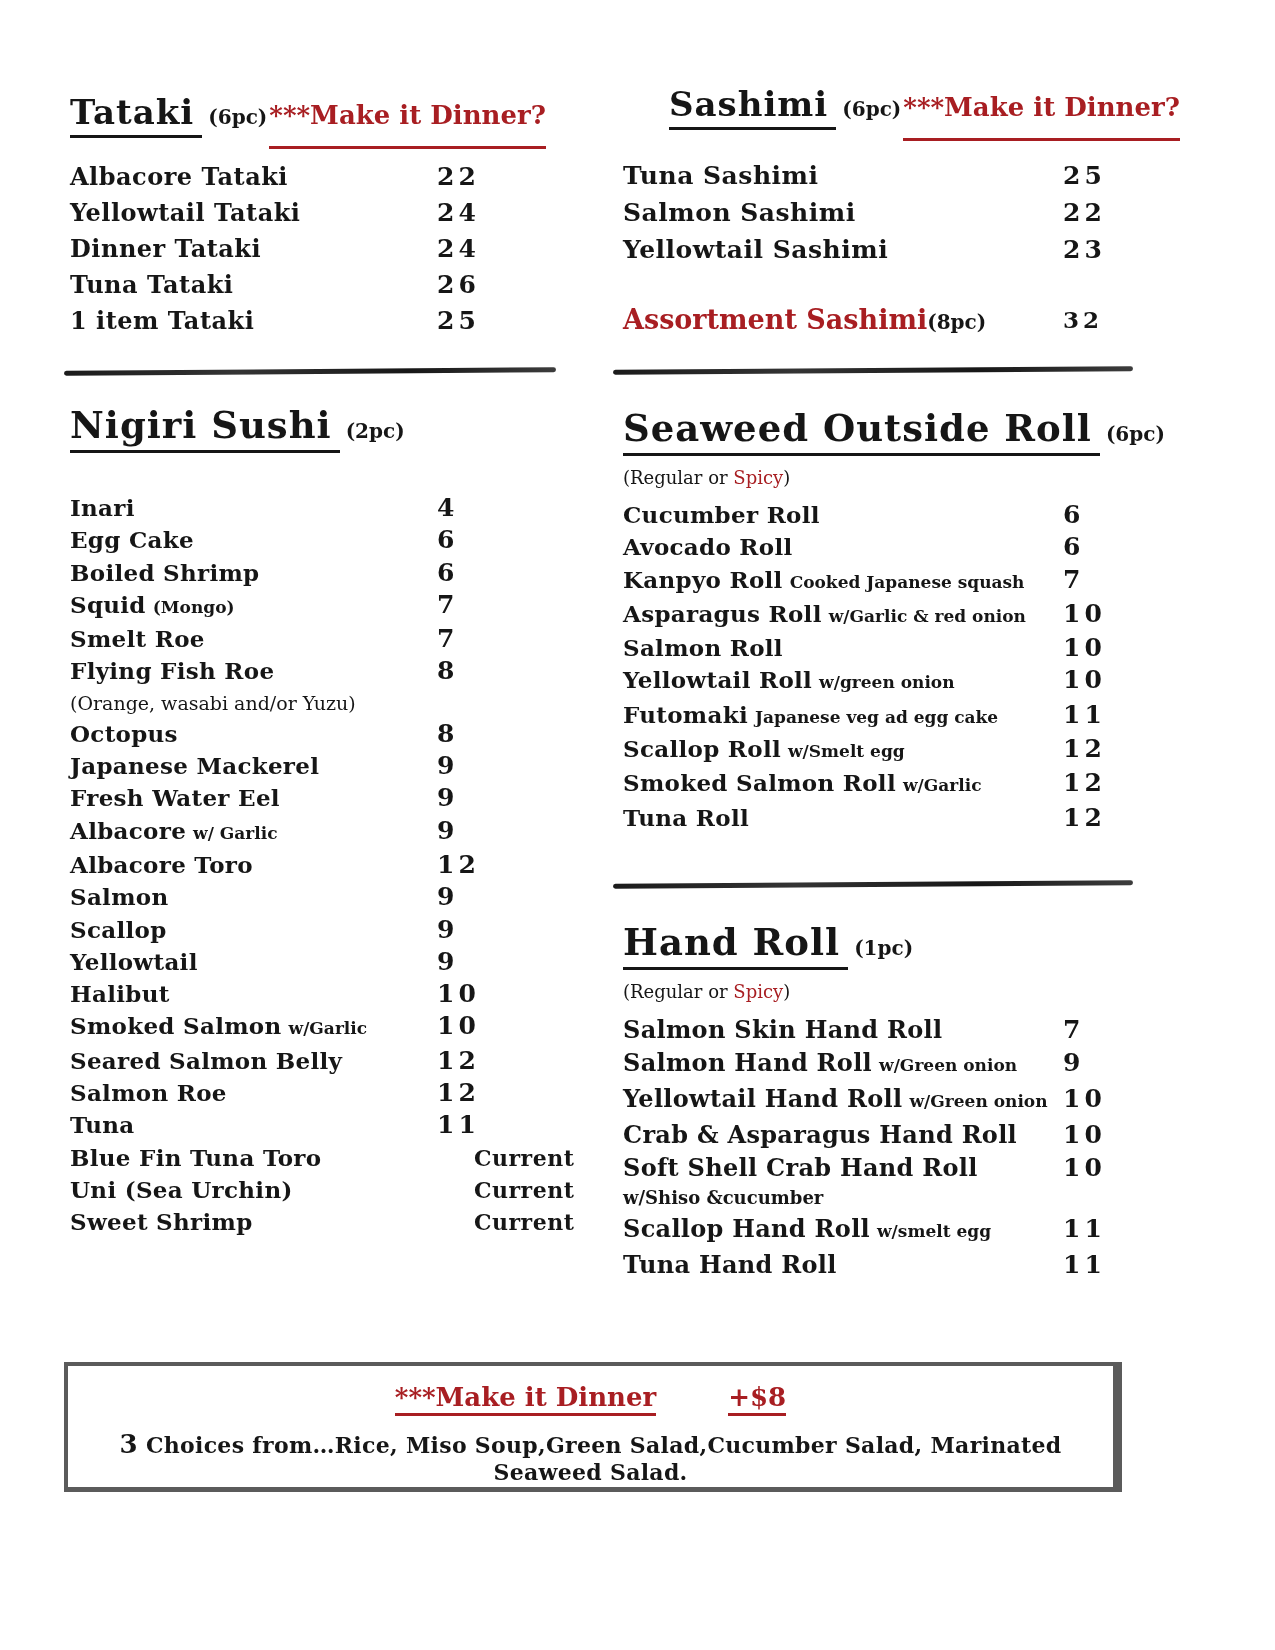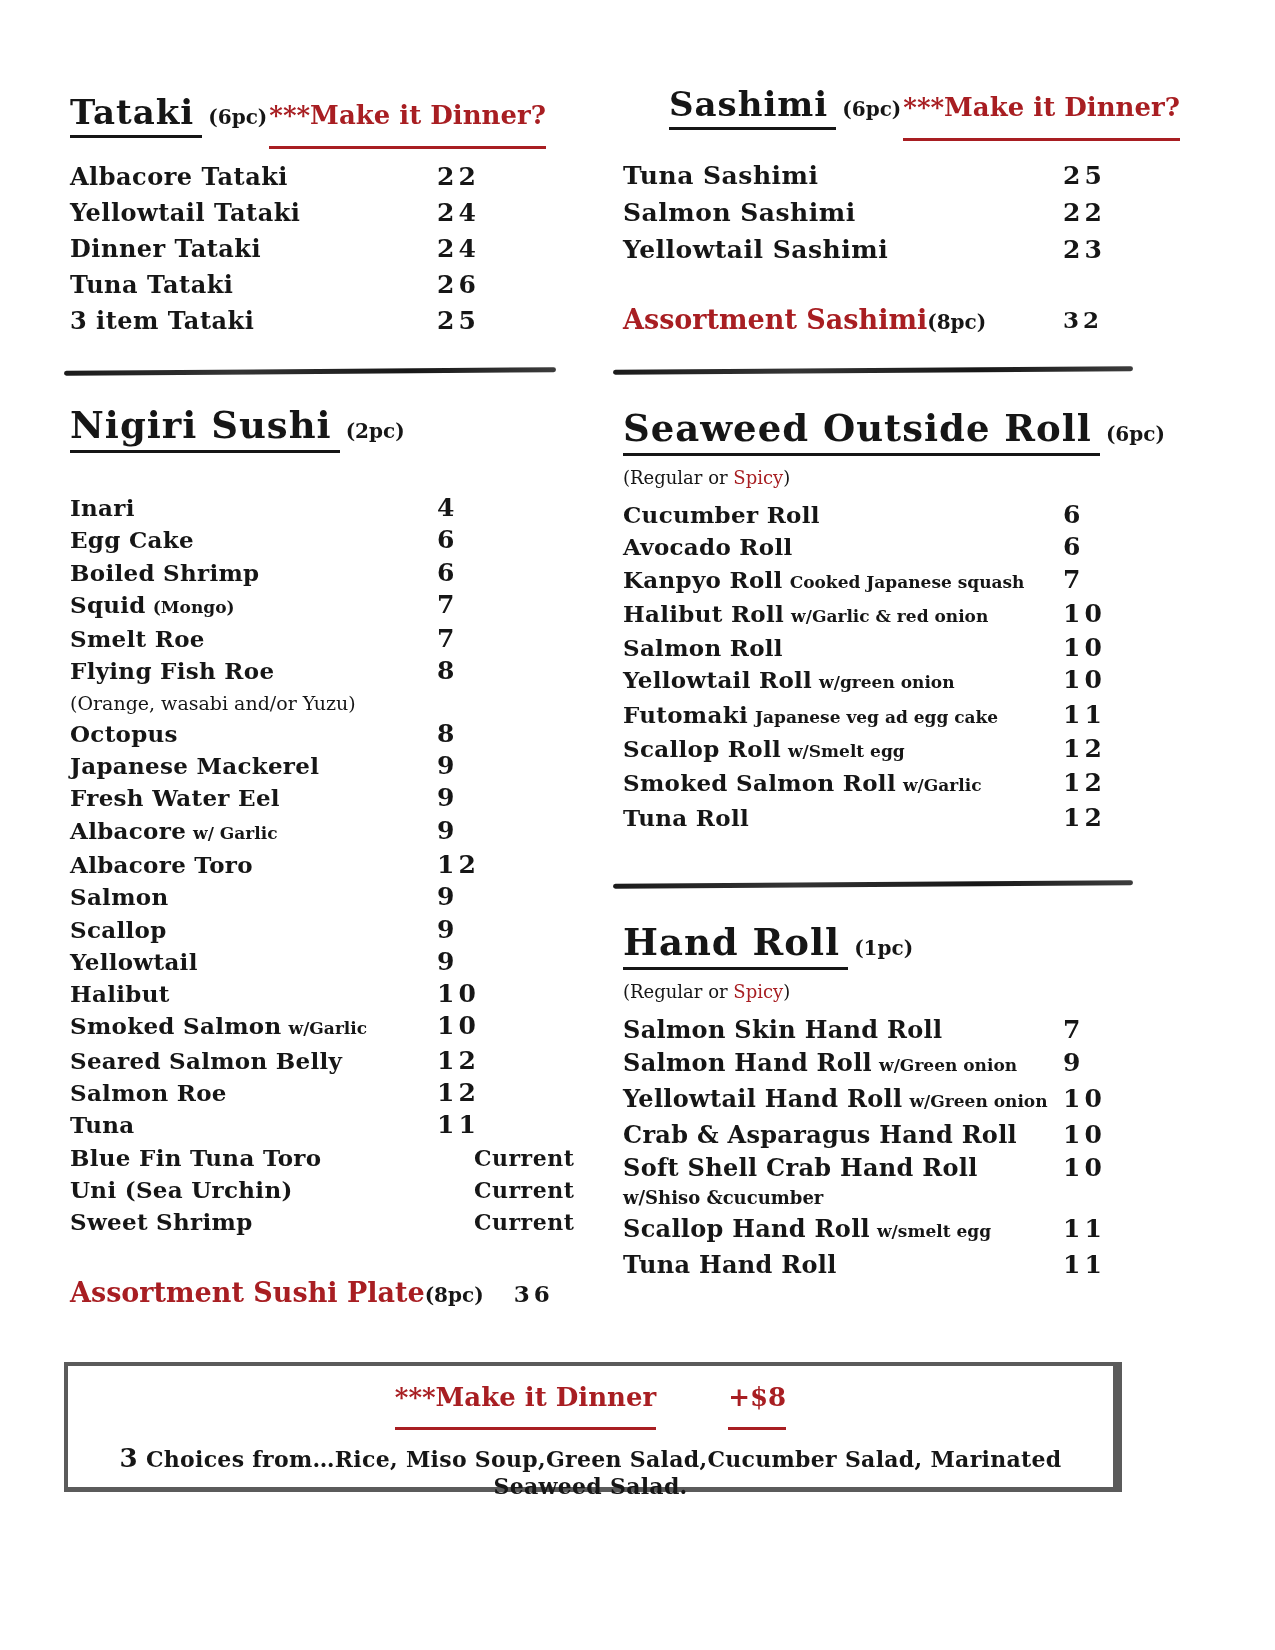--- a/index.html
+++ b/index.html
@@ -45,41 +45,41 @@
   .assort-pc { font-size:20px; font-weight:bold; }
   .assort-pr-inline { font-weight:bold; font-size:23px; letter-spacing:4px; margin-left:30px; }
 
   .mt16 { margin-top:16px; } .mt22 { margin-top:22px; } .mt26 { margin-top:26px; }
   .mt30 { margin-top:30px; } .mt34 { margin-top:34px; } .mt36 { margin-top:36px; }
   .mt48 { margin-top:48px; } .mt8 { margin-top:8px; }
 
   .dinner-box { position:absolute; left:64px; top:1362px; width:1058px; height:130px;
                 border:4px solid #5b5b5b; border-right-width:9px; border-bottom-width:5px; background:#fff; }
   .db-line1 { margin-top:16px; display:flex; justify-content:center; gap:72px; }
-  .db-line1 span { color:var(--red); font-weight:bold; font-size:26px; border-bottom:3px solid var(--red); padding-bottom:15px; }
+  .db-line1 span { color:var(--red); font-weight:bold; font-size:26px; border-bottom:3px solid var(--red); padding-bottom:1px; }
   .db-line2 { margin-top:13px; text-align:center; font-weight:bold; font-size:22px; letter-spacing:0.3px; }
   .db-num { font-size:26px; margin-right:8px; }
 </style>
 </head>
 <body>
 
 <div class="page">
 
   <div class="col col-left">
 
     <div class="hline">
       <span class="ht sz-md">Tataki</span><span class="hpc">(6pc)</span><span class="hpromo">***Make it Dinner?</span>
     </div>
 
     <div class="rows-lg mt16">
       <div class="mrow"><span class="nm">Albacore Tataki</span><span class="pr">22</span></div>
       <div class="mrow"><span class="nm">Yellowtail Tataki</span><span class="pr">24</span></div>
       <div class="mrow"><span class="nm">Dinner Tataki</span><span class="pr">24</span></div>
       <div class="mrow"><span class="nm">Tuna Tataki</span><span class="pr">26</span></div>
-      <div class="mrow"><span class="nm">3 item Tataki</span><span class="pr">25</span></div>
+      <div class="mrow"><span class="nm">1 item Tataki</span><span class="pr">25</span></div>
     </div>
 
     <div class="rule rule-left"></div>
 
     <div class="hline lg mt26">
       <span class="ht sz-lg">Nigiri Sushi</span><span class="hpc">(2pc)</span>
     </div>
 
     <div class="rows-sm mt34">
       <div class="mrow"><span class="nm">Inari</span><span class="pr">4</span></div>
@@ -100,23 +100,20 @@
       <div class="mrow"><span class="nm">Halibut</span><span class="pr">10</span></div>
       <div class="mrow"><span class="nm"><span>Smoked Salmon</span><span class="nt">w/Garlic</span></span><span class="pr">10</span></div>
       <div class="mrow"><span class="nm">Seared Salmon Belly</span><span class="pr">12</span></div>
       <div class="mrow"><span class="nm">Salmon Roe</span><span class="pr">12</span></div>
       <div class="mrow"><span class="nm">Tuna</span><span class="pr">11</span></div>
       <div class="mrow"><span class="nm">Blue Fin Tuna Toro</span><span class="pr word">Current</span></div>
       <div class="mrow"><span class="nm">Uni (Sea Urchin)</span><span class="pr word">Current</span></div>
       <div class="mrow"><span class="nm">Sweet Shrimp</span><span class="pr word">Current</span></div>
     </div>
 
-    <div class="assort mt36">
-      <span class="assort-name">Assortment Sushi Plate</span><span class="assort-pc">(8pc)</span><span class="assort-pr-inline">36</span>
-    </div>
 
   </div>
 
   <div class="col col-right">
 
     <div class="hline indent">
       <span class="ht sz-md">Sashimi</span><span class="hpc">(6pc)</span><span class="hpromo">***Make it Dinner?</span>
     </div>
 
     <div class="rows-md mt22">
@@ -135,21 +132,21 @@
       <span class="ht sz-lg">Seaweed Outside Roll</span><span class="hpc">(6pc)</span>
     </div>
     <div class="spicy-line">
       <span>(Regular or </span><span class="spicy">Spicy</span><span>)</span>
     </div>
 
     <div class="rows-sm mt8">
       <div class="mrow"><span class="nm">Cucumber Roll</span><span class="pr">6</span></div>
       <div class="mrow"><span class="nm">Avocado Roll</span><span class="pr">6</span></div>
       <div class="mrow"><span class="nm"><span>Kanpyo Roll</span><span class="nt">Cooked Japanese squash</span></span><span class="pr">7</span></div>
-      <div class="mrow"><span class="nm"><span>Halibut Roll</span><span class="nt">w/Garlic &amp; red onion</span></span><span class="pr">10</span></div>
+      <div class="mrow"><span class="nm"><span>Asparagus Roll</span><span class="nt">w/Garlic &amp; red onion</span></span><span class="pr">10</span></div>
       <div class="mrow"><span class="nm">Salmon Roll</span><span class="pr">10</span></div>
       <div class="mrow"><span class="nm"><span>Yellowtail Roll</span><span class="nt">w/green onion</span></span><span class="pr">10</span></div>
       <div class="mrow"><span class="nm"><span>Futomaki</span><span class="nt">Japanese veg ad egg cake</span></span><span class="pr">11</span></div>
       <div class="mrow"><span class="nm"><span>Scallop Roll</span><span class="nt">w/Smelt egg</span></span><span class="pr">12</span></div>
       <div class="mrow"><span class="nm"><span>Smoked Salmon Roll</span><span class="nt">w/Garlic</span></span><span class="pr">12</span></div>
       <div class="mrow"><span class="nm">Tuna Roll</span><span class="pr">12</span></div>
     </div>
 
     <div class="rule rule-right mt48"></div>
 

